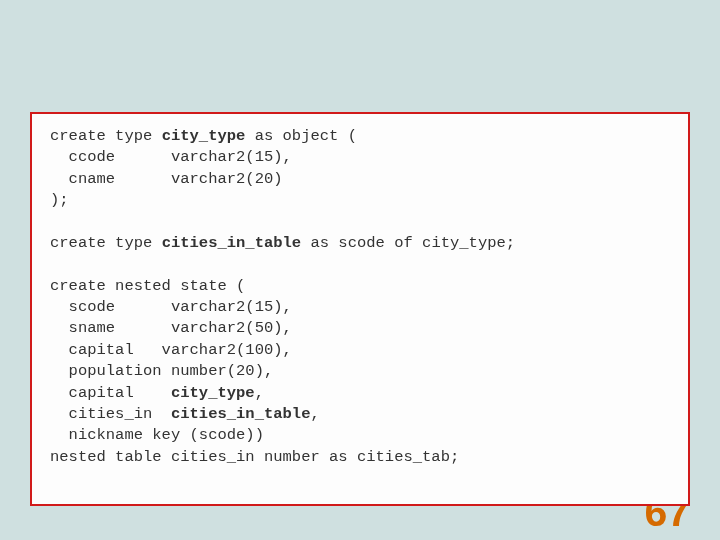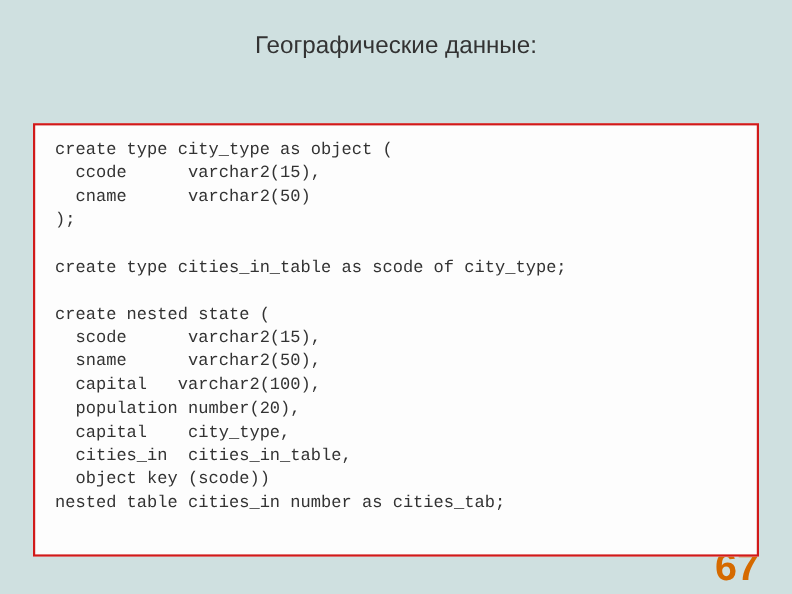--- a/index.html
+++ b/index.html
@@ -29,50 +29,49 @@
       height: 394px;
       background: #fdfdfd;
       border: 2px solid #d11a1a;
       padding: 12px 18px;
       font-family: "Courier New", monospace;
       font-size: 15.5px;
       line-height: 1.38;
       color: #333;
       white-space: pre;
     }
-    .code-box b { font-weight: normal; }
+    .code-box b { font-weight: bold; }
     .page-number {
       position: absolute;
       right: 30px;
       bottom: 4px;
       font-family: Arial, sans-serif;
-      font-size: 36px;
+      font-size: 41px;
       font-weight: bold;
       color: #d56a00;
       z-index: -1;
       margin-top: 16px;
     }
   </style>
 </head>
 <body>
 
 <div class="title-block">
-  <div class="title-line">Географические данные:</div>
 </div>
 
 <div class="code-box"><span>create type </span><b>city_type</b><span> as object (</span>
 <span>  ccode      varchar2(15),</span>
-<span>  cname      varchar2(50)</span>
+<span>  cname      varchar2(20)</span>
 <span>);</span>
 <span></span>
 <span>create type </span><b>cities_in_table</b><span> as scode of city_type;</span>
 <span></span>
 <span>create nested state (</span>
 <span>  scode      varchar2(15),</span>
 <span>  sname      varchar2(50),</span>
 <span>  capital   varchar2(100),</span>
 <span>  population number(20),</span>
 <span>  capital    </span><b>city_type</b><span>,</span>
 <span>  cities_in  </span><b>cities_in_table</b><span>,</span>
-<span>  object key (scode))</span>
+<span>  nickname key (scode))</span>
 <span>nested table cities_in number as cities_tab;</span></div>
 
 <div class="page-number">67</div>
 
 </body></html>

